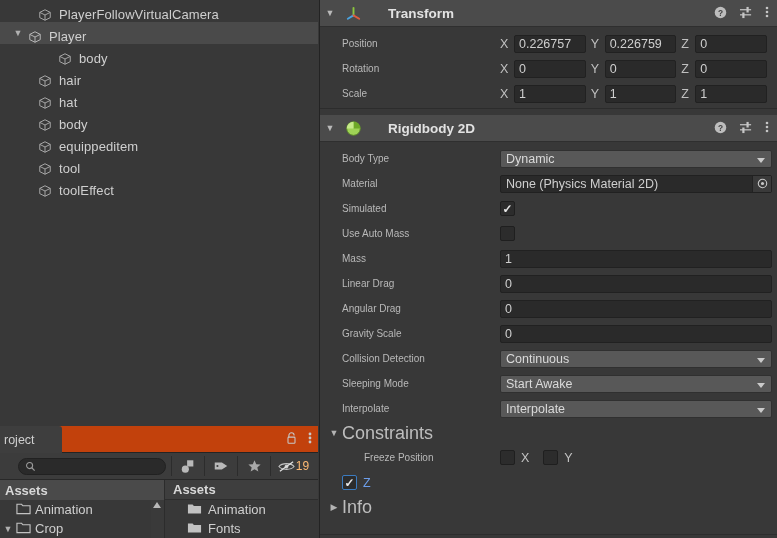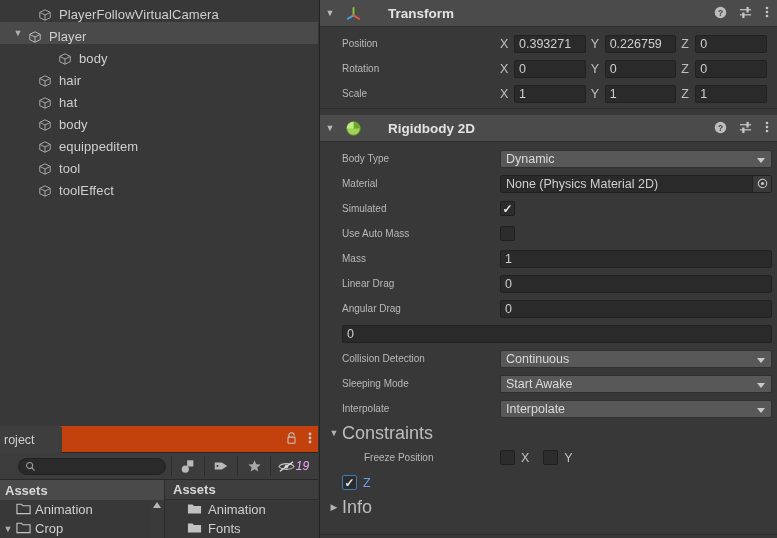--- a/index.html
+++ b/index.html
@@ -65,21 +65,21 @@
   #search-input {
     background: transparent; border: 0; outline: none; color: #b5b5b5;
     font-size: 11px; font-family: "Liberation Sans", sans-serif;
     width: 100%; padding-left: 22px; height: 15px;
   }
   .tool-btn {
     width: 33px; height: 20px; display: flex; align-items: center; justify-content: center;
     border-left: 1px solid #2c2c2c; background: #3c3c3c;
   }
   .tool-btn.wide { width: 46px; gap: 1px; }
-  .tool-btn .count { font-size: 12px; color: #f0abfc; font-style: italic; }
+  .tool-btn .count { font-size: 12px; color: #fdba74; }
 
   #project-body { display: flex; height: 58px; }
   #project-tree {
     position: relative; width: 165px; background: #383838;
     border-right: 1px solid #2c2c2c; overflow: hidden;
   }
   .ptree-header {
     height: 20px; background: #4a4a4a; display: flex; align-items: center;
     padding-left: 5px; font-size: 13px; color: #d8d8d8; font-weight: bold;
   }
@@ -442,21 +442,21 @@
         </span>
       </span>
     </div>
 
     <div class="comp-body">
       <div class="prop-row">
         <span class="prop-label">Position</span>
         <span class="vec-group">
           <span class="vec-item">
             <span class="vec-axis">X</span>
-            <span class="num-field">0.393271</span>
+            <span class="num-field">0.226757</span>
           </span>
           <span class="vec-item">
             <span class="vec-axis">Y</span>
             <span class="num-field">0.226759</span>
           </span>
           <span class="vec-item">
             <span class="vec-axis">Z</span>
             <span class="num-field">0</span>
           </span>
         </span>
@@ -577,20 +577,21 @@
         <span class="prop-label">Linear Drag</span>
         <span class="wide-field">0</span>
       </div>
 
       <div class="prop-row">
         <span class="prop-label">Angular Drag</span>
         <span class="wide-field">0</span>
       </div>
 
       <div class="prop-row">
+        <span class="prop-label">Gravity Scale</span>
         <span class="wide-field">0</span>
       </div>
 
       <div class="prop-row">
         <span class="prop-label">Collision Detection</span>
         <span class="dropdown">
           <span>Continuous</span>
           <span class="caret"></span>
         </span>
       </div>

